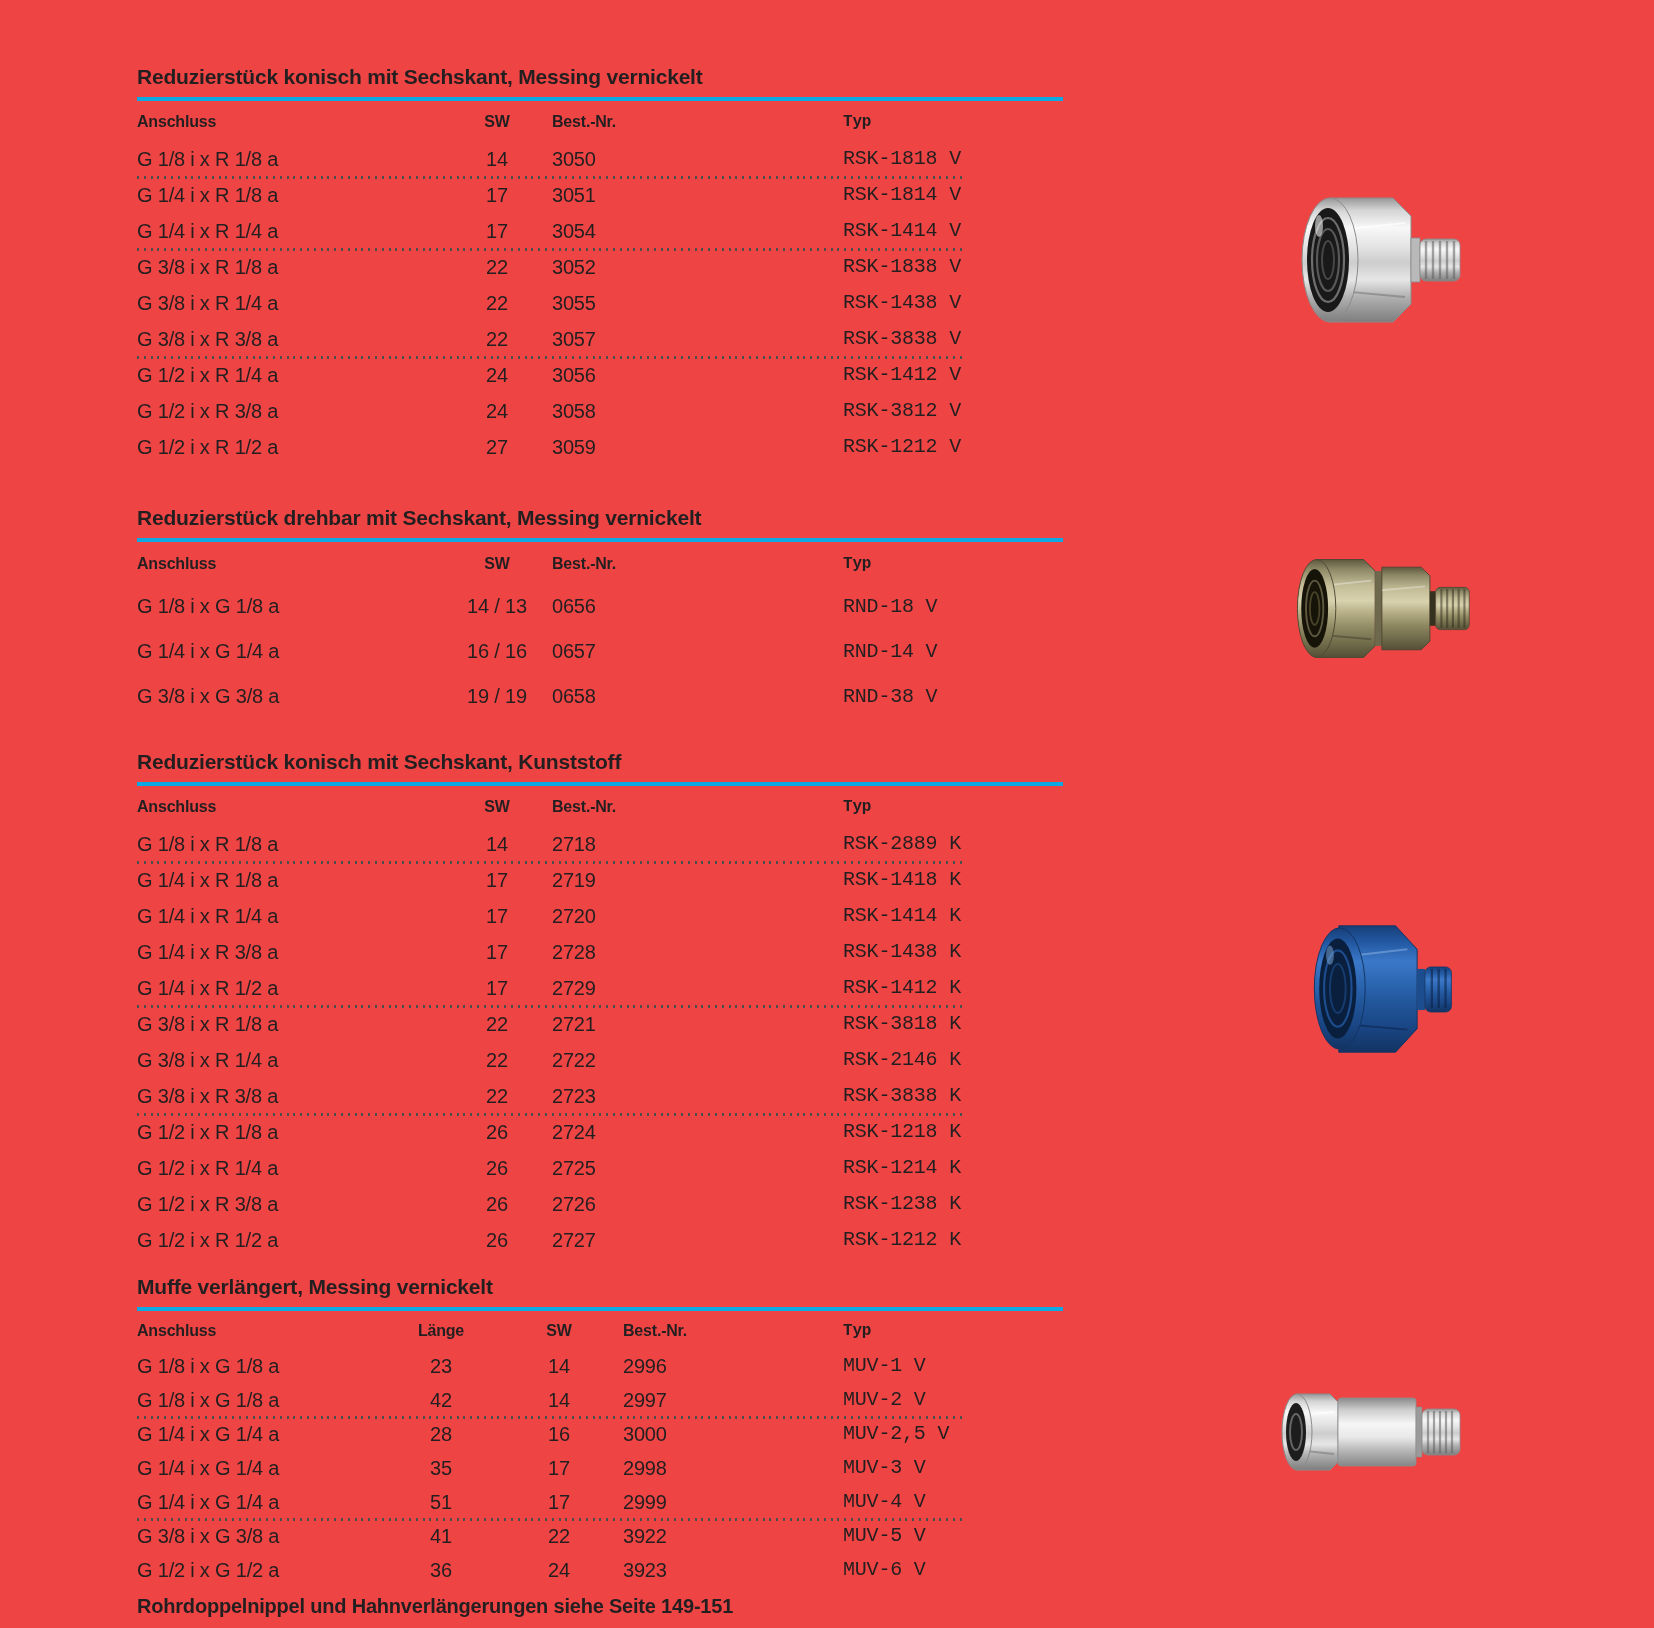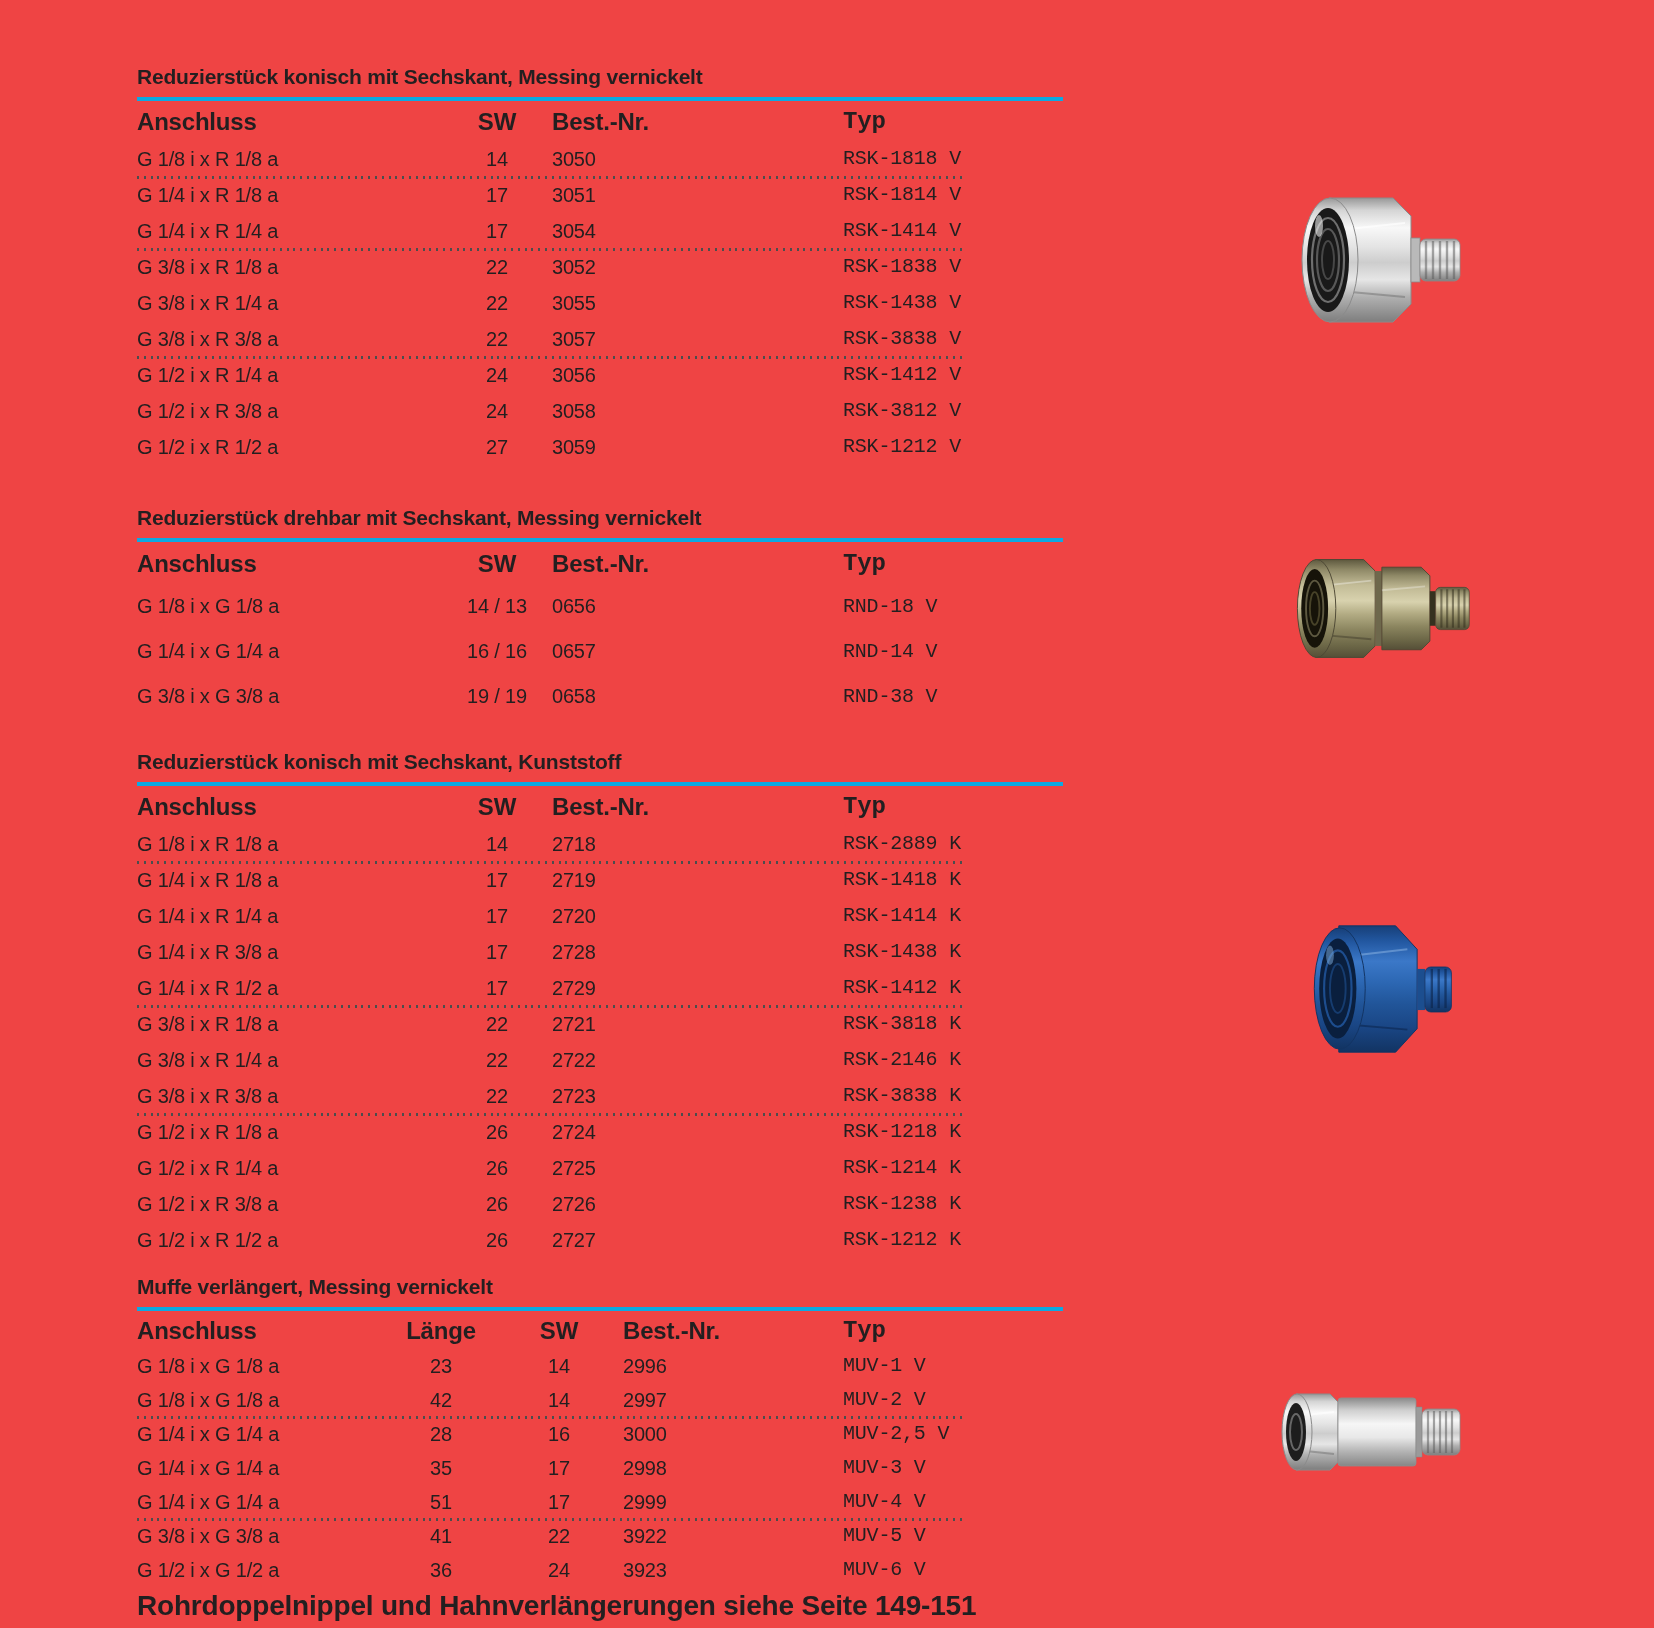--- a/index.html
+++ b/index.html
@@ -13,39 +13,39 @@
   }
   .content{position:absolute;left:137px;top:64px;width:926px;}
   .title{
     margin:0;font-size:21px;line-height:26px;font-weight:bold;
     letter-spacing:-0.2px;color:#231f20;
   }
   .rule{height:4px;background:#0da9e2;margin-top:7px;width:926px;}
   .row{display:grid;align-items:center;}
   .grid-4col .row{grid-template-columns:305px 110px 257px 1fr;}
   .grid-5col .row{grid-template-columns:250px 108px 128px 186px 1fr;}
-  .head-row{height:38px;line-height:38px;font-weight:bold;font-size:24px;margin-top:2px;}
+  .head-row{height:38px;line-height:38px;font-weight:bold;font-size:16px;margin-top:2px;}
   .sec-2 .head-row{height:40px;line-height:40px;}
   .sec-4 .head-row{height:36px;line-height:36px;}
   .body-row{height:36px;line-height:36px;font-size:20px;}
   .sec-2 .body-row{height:45px;line-height:45px;}
   .sec-4 .body-row{height:34px;line-height:34px;}
   .cell{white-space:nowrap;letter-spacing:-0.2px;}
   .col-sw,.col-laenge{text-align:center;}
   .col-best{text-align:left;}
   .col-typ{padding-left:34px;font-family:Liberation Mono, monospace;}
   .sec-2{margin-top:40px;}
   .sec-3{margin-top:30px;}
   .sec-4{margin-top:16px;}
   .dotted-divider{
     height:3px;margin:-1.5px 0;width:826px;
     background:repeating-linear-gradient(to right,#4d4d4d 0 2px,transparent 2px 6.8px);
   }
   .footer{
-    margin:6px 0 0 0;font-size:28px;line-height:26px;font-weight:bold;
+    margin:6px 0 0 0;font-size:20px;line-height:26px;font-weight:bold;
     letter-spacing:-0.2px;color:#231f20;
   }
   .figure{position:absolute;}
   .fig-1{left:1283px;top:186px;width:190px;height:148px;}
   .fig-2{left:1283px;top:548px;width:192px;height:120px;}
   .fig-3{left:1297px;top:918px;width:158px;height:142px;}
   .fig-4{left:1266px;top:1380px;width:208px;height:102px;}
   .figure svg{display:block;width:100%;height:100%;}
 </style>
 </head>

